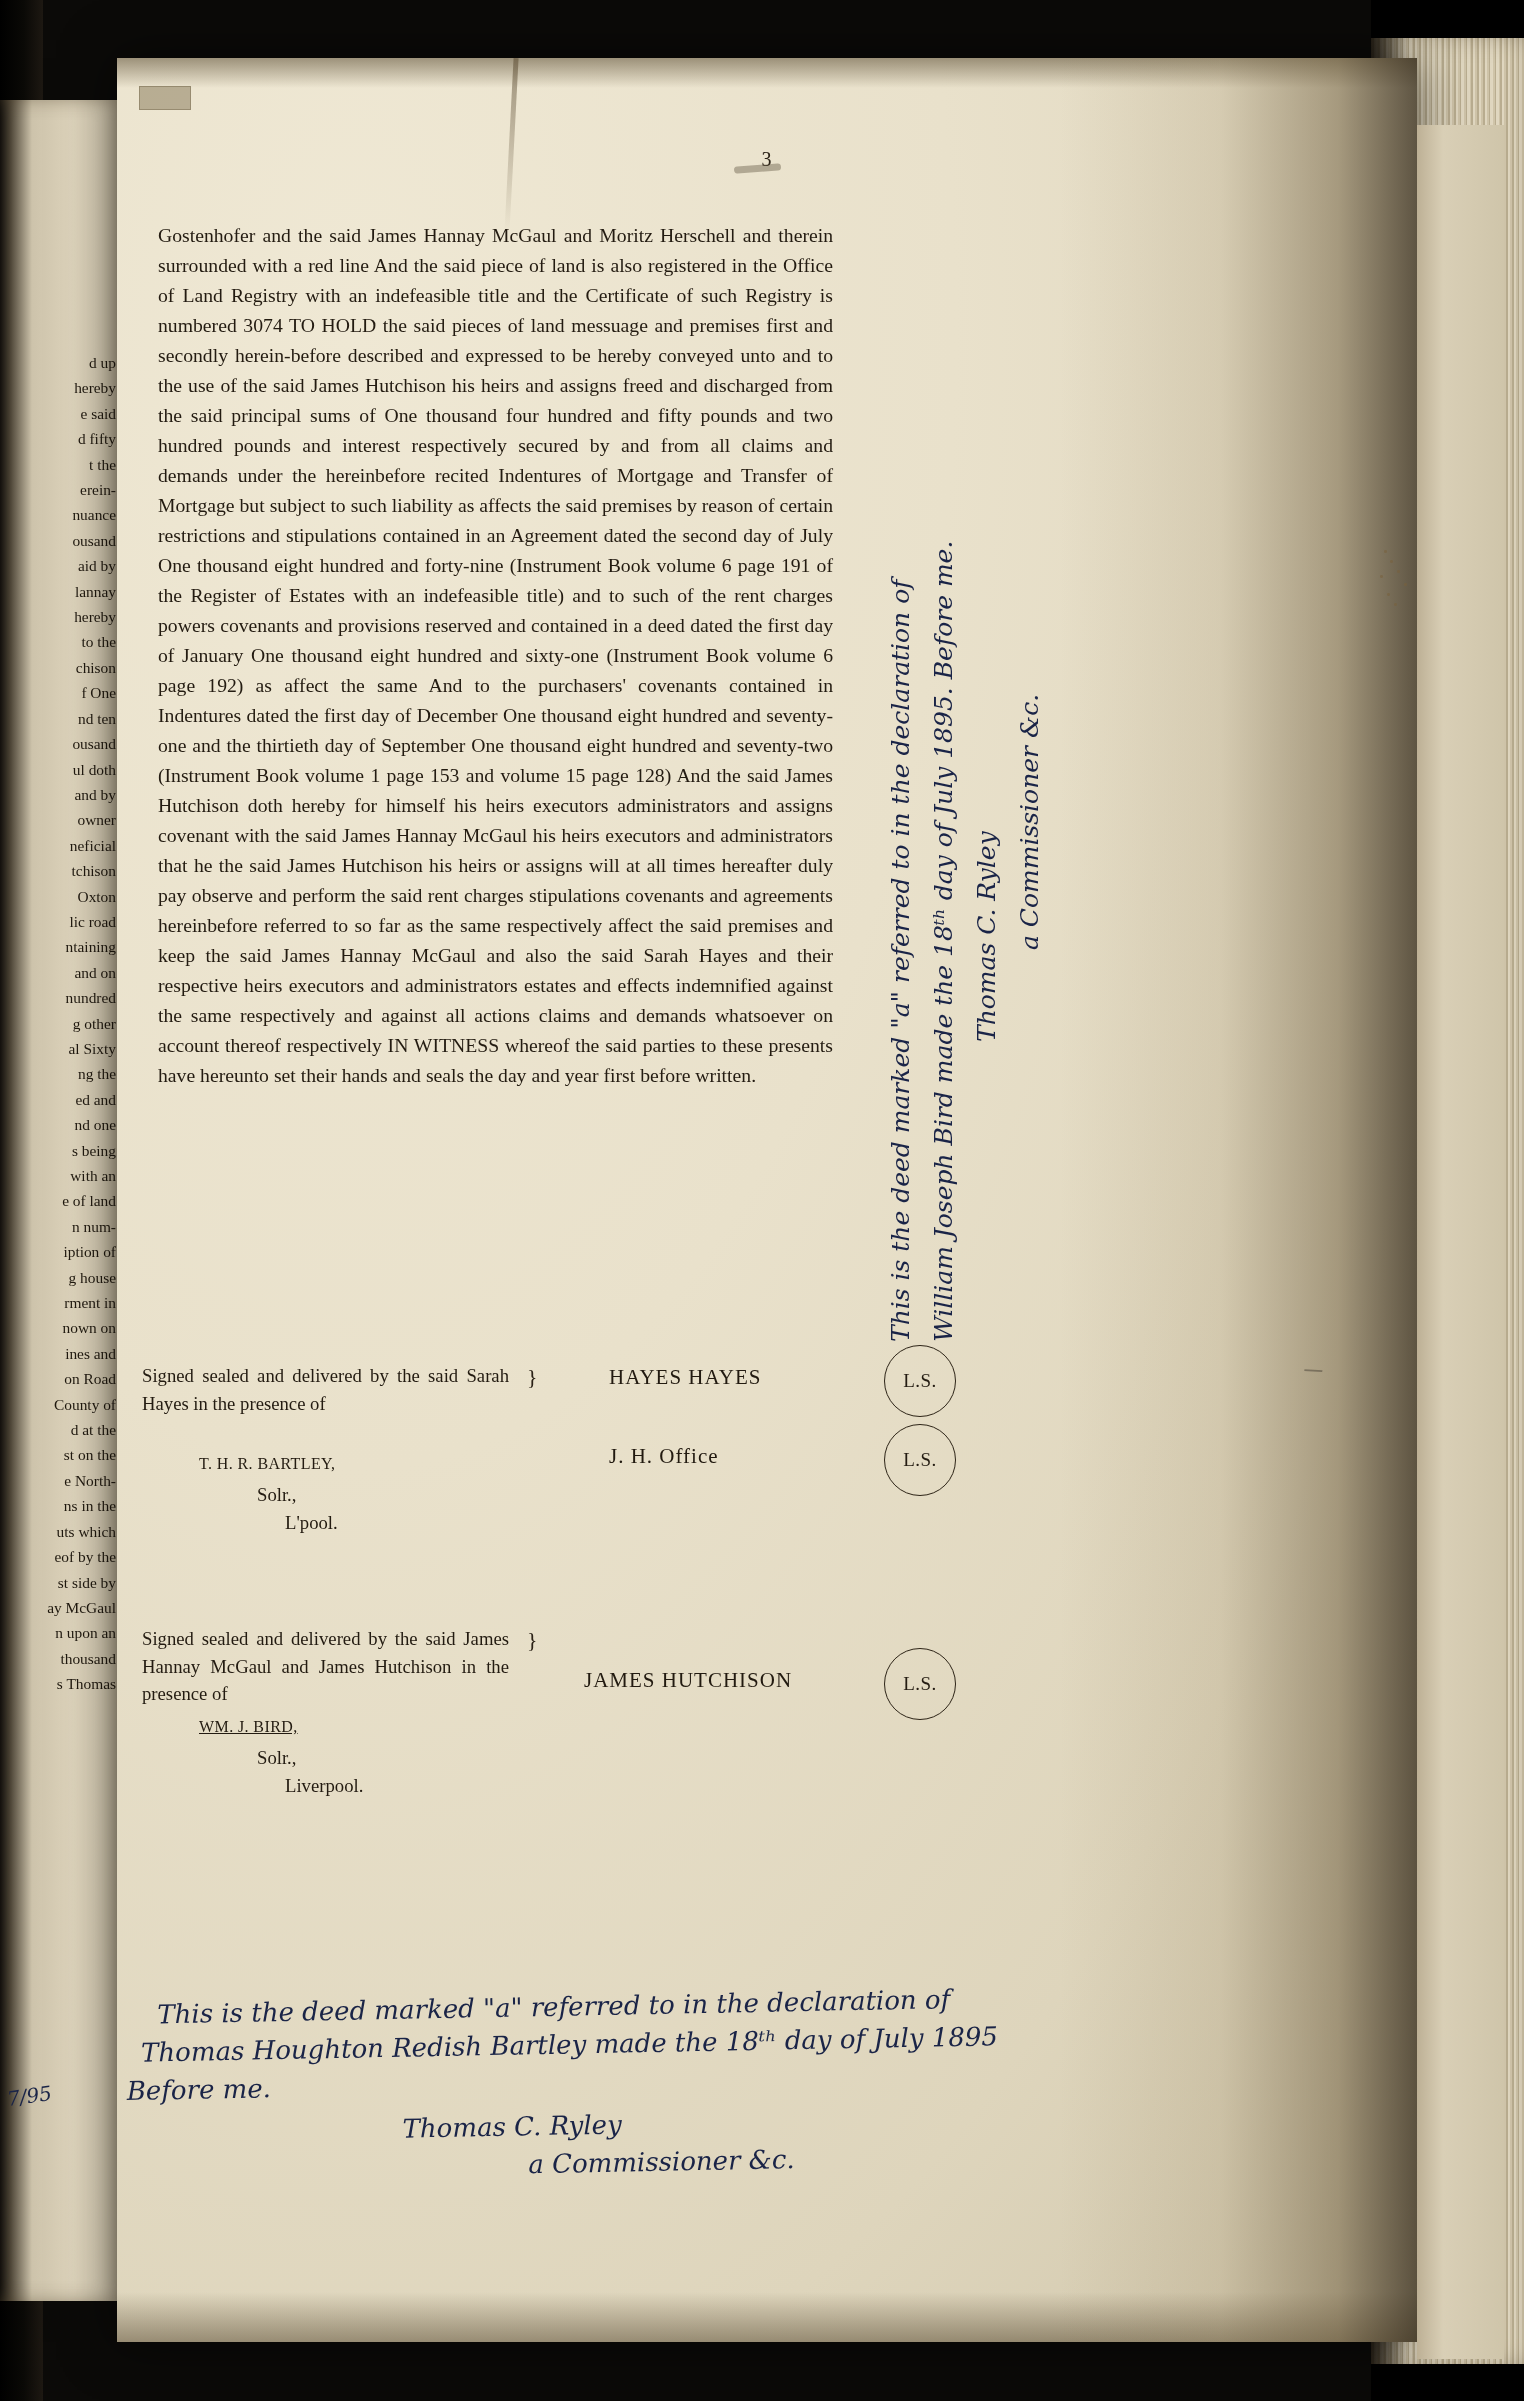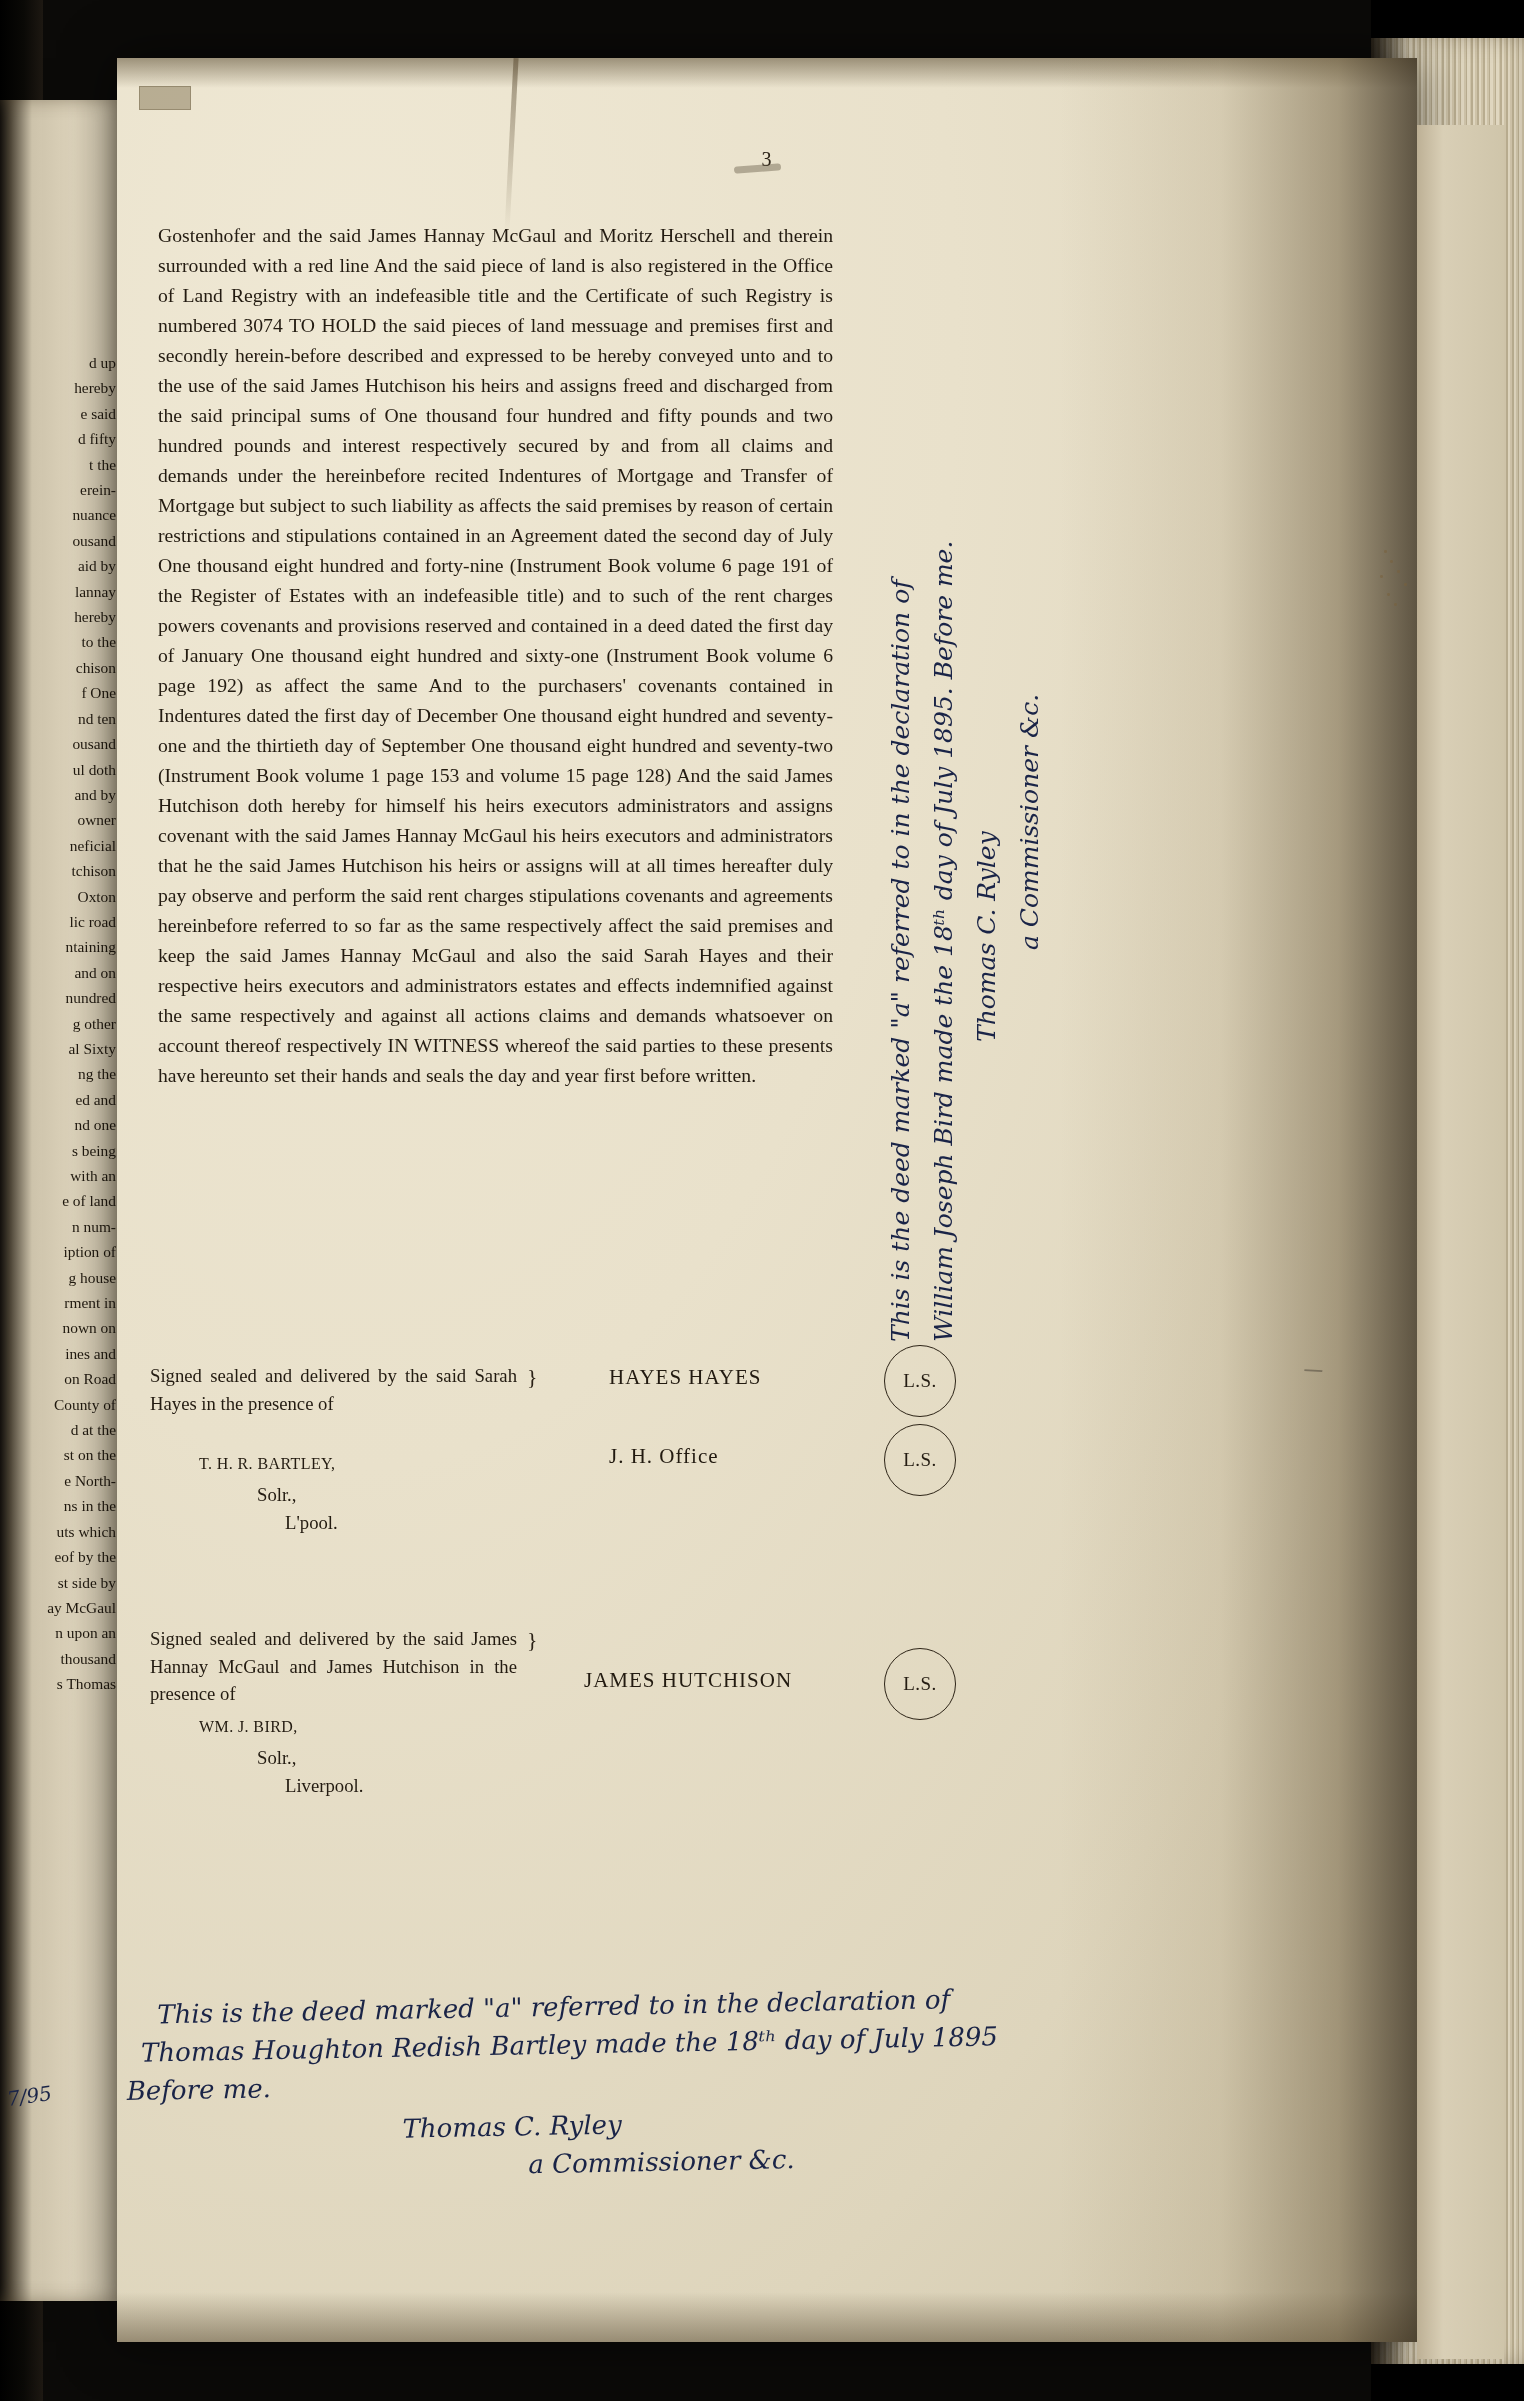--- a/index.html
+++ b/index.html
@@ -162,21 +162,21 @@
     position: absolute;
     left: 25px;
     width: 834px;
     color: #231b11;
   }
   .sig-block.first { top: 1304px; }
   .sig-block.second { top: 1567px; }
 
   .attest {
     position: absolute;
-    left: 8px; top: 0;
+    left: 0; top: 0;
     width: 367px;
     font-size: 18.7px;
     line-height: 27.5px;
     text-align: justify;
   }
   .brace {
     position: absolute;
     left: 385px; top: 1.7px;
     font-size: 21.7px;
     line-height: 26px;
@@ -364,21 +364,21 @@
 
       <div class="party-name" style="left:467px; top:82px;">J. H. Office</div>
       <div class="ls" style="left:742px; top:62px;">L.S.</div>
     </div>
 
     <div class="sig-block second">
       <div class="attest">Signed sealed and delivered by the said James Hannay McGaul and James Hutchison in the presence of</div>
       <div class="brace">
         <span>}</span>
       </div>
-      <div class="witness-name" style="left:57px; top:93px;">WM. J. BIRD,</div>
+      <div class="witness-name" style="left:57px; top:93px;text-decoration:underline;">WM. J. BIRD,</div>
       <div class="witness-sub" style="left:115px; top:122px;">Solr.,</div>
       <div class="witness-sub" style="left:143px; top:150px;">Liverpool.</div>
 
       <div class="party-name" style="left:442px; top:43px;text-align:center;">JAMES HUTCHISON</div>
       <div class="ls" style="left:742px; top:23px;">L.S.</div>
     </div>
 
     <div class="pencil-mark" style="left:1192px; top:1300px; transform:rotate(-80deg);">\</div>
   </div>
 

